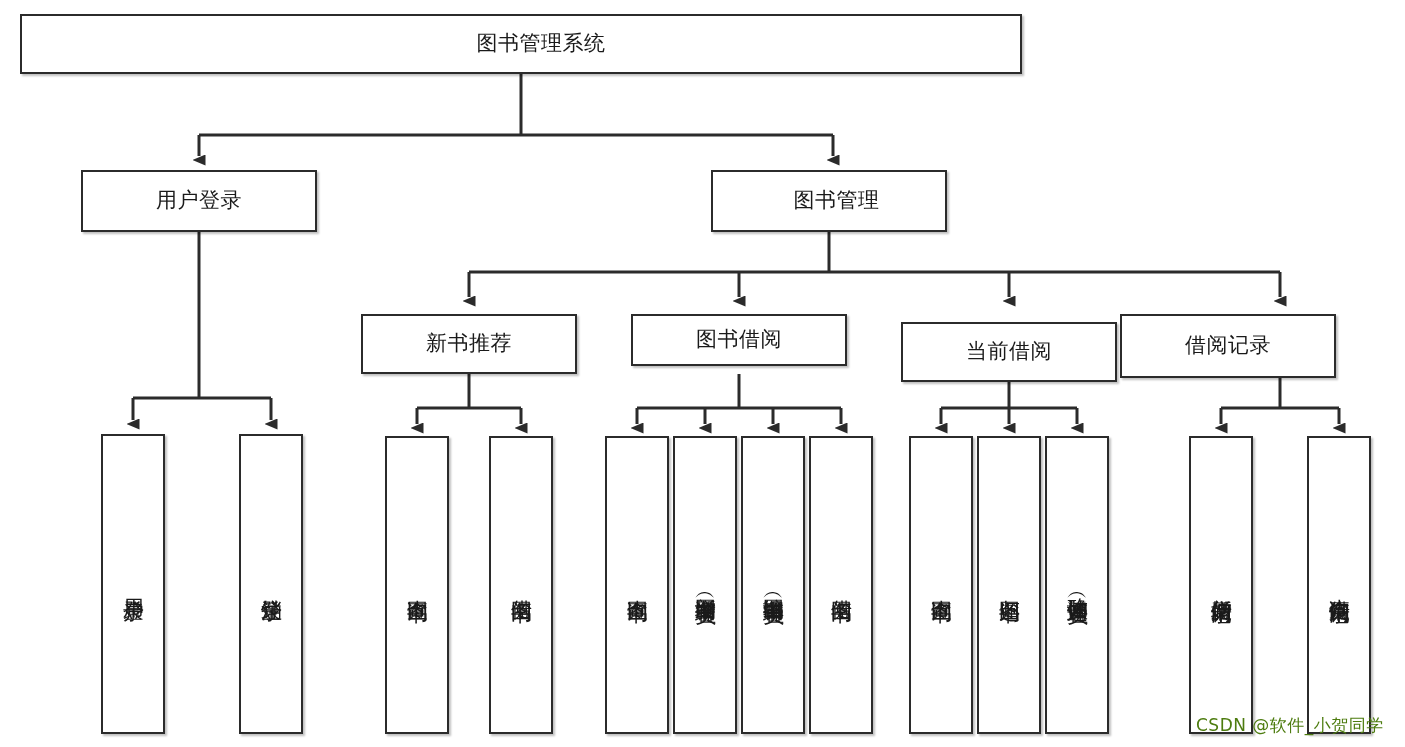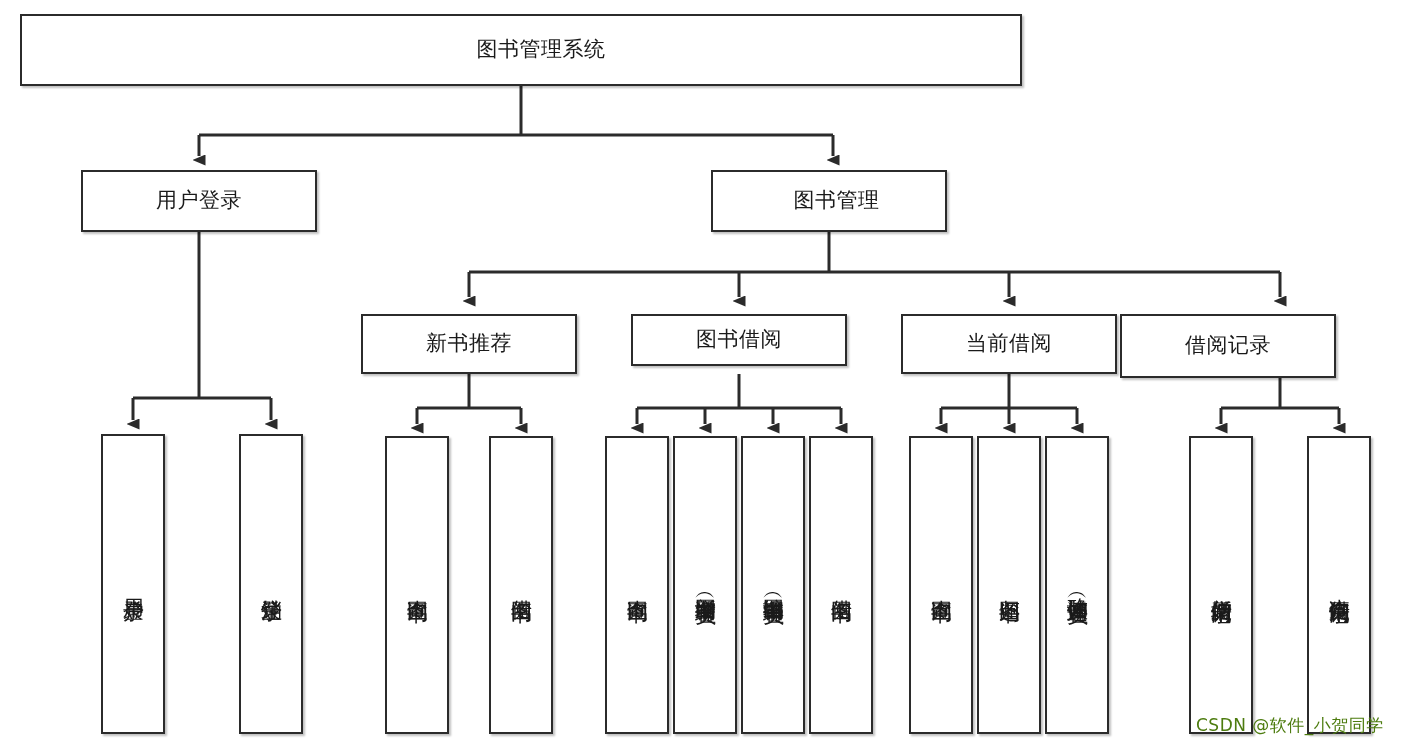--- a/index.html
+++ b/index.html
@@ -116,41 +116,41 @@
       <path d="M1009,408 L1009,424" marker-end="url(#arrow)"></path>
       <path d="M1077,408 L1077,424" marker-end="url(#arrow)"></path>
 
       <path d="M1280,374 L1280,408"></path>
       <path d="M1221,408 L1339,408"></path>
       <path d="M1221,408 L1221,424" marker-end="url(#arrow)"></path>
       <path d="M1339,408 L1339,424" marker-end="url(#arrow)"></path>
     </g>
   </svg>
 
-  <div class="node h-node" style="left:20px; top:14px; width:1002px; height:72px;padding-left:40px;">
+  <div class="node h-node" style="left:20px; top:14px; width:1002px; height:60px;padding-left:40px;">
     <span>图书管理系统</span>
   </div>
 
   <div class="node h-node" style="left:81px; top:170px; width:236px; height:62px;">
     <span>用户登录</span>
   </div>
 
   <div class="node h-node" style="left:711px; top:170px; width:236px; height:62px;padding-left:15px;">
     <span>图书管理</span>
   </div>
 
   <div class="node h-node" style="left:361px; top:314px; width:216px; height:60px;">
     <span>新书推荐</span>
   </div>
 
   <div class="node h-node" style="left:631px; top:314px; width:216px; height:52px;">
     <span>图书借阅</span>
   </div>
 
-  <div class="node h-node" style="left:901px; top:314px; width:216px; height:60px;">
+  <div class="node h-node" style="left:901px; top:322px; width:216px; height:60px;">
     <span>当前借阅</span>
   </div>
 
   <div class="node h-node" style="left:1120px; top:314px; width:216px; height:64px;">
     <span>借阅记录</span>
   </div>
 
   <div class="node v-node" style="left:101px; top:434px; width:64px; height:300px;">
     <span class="vlabel">用户登录</span>
   </div>

